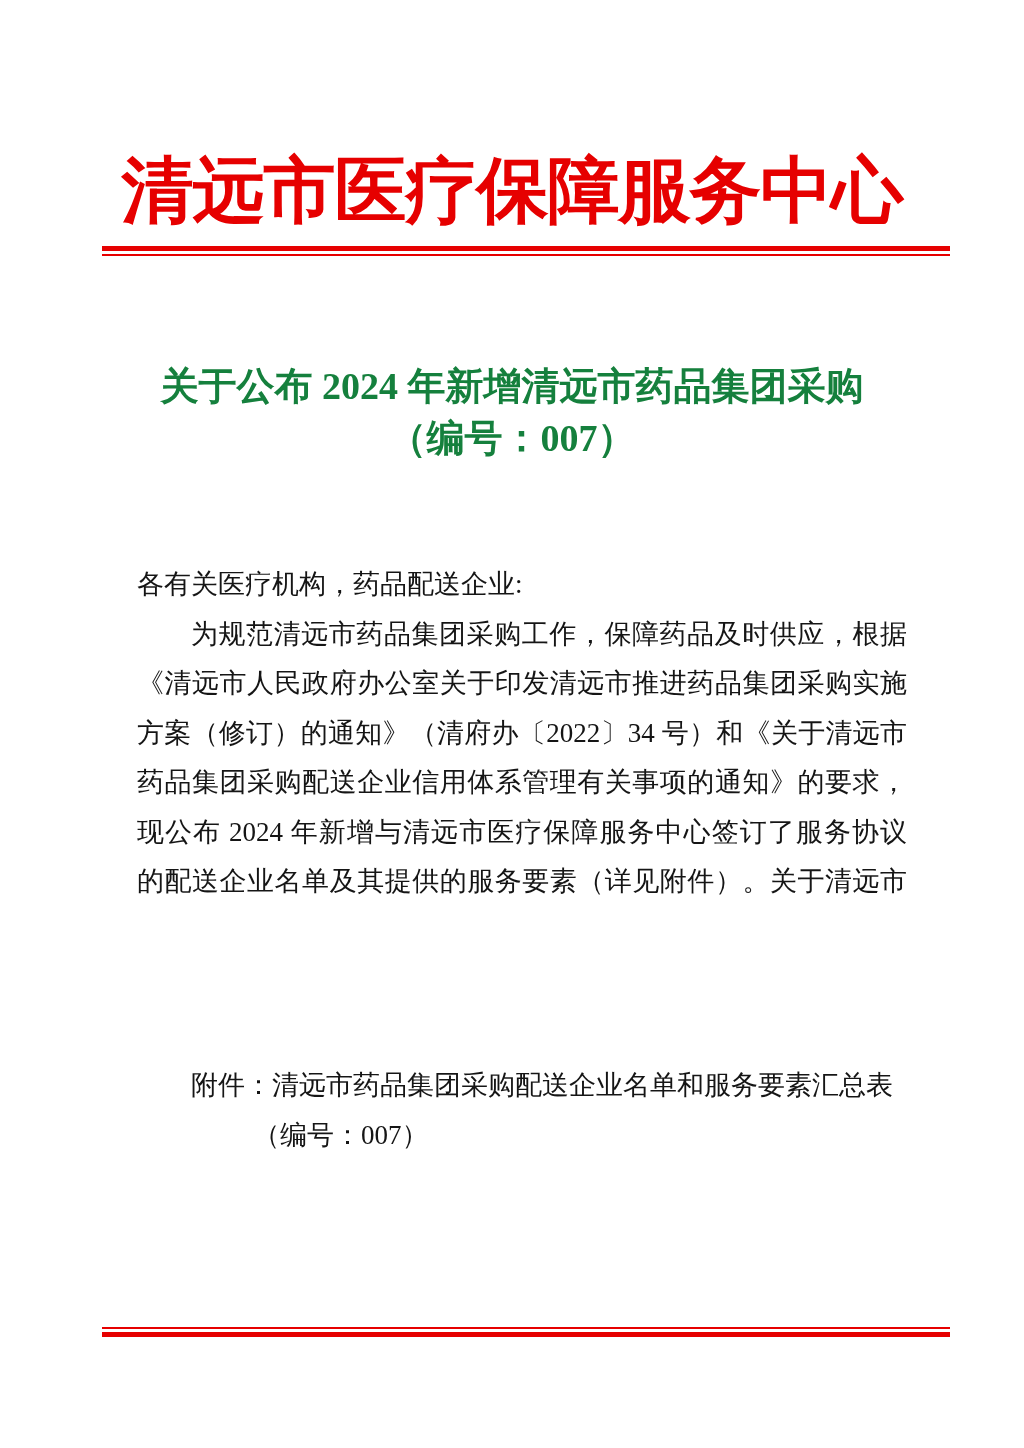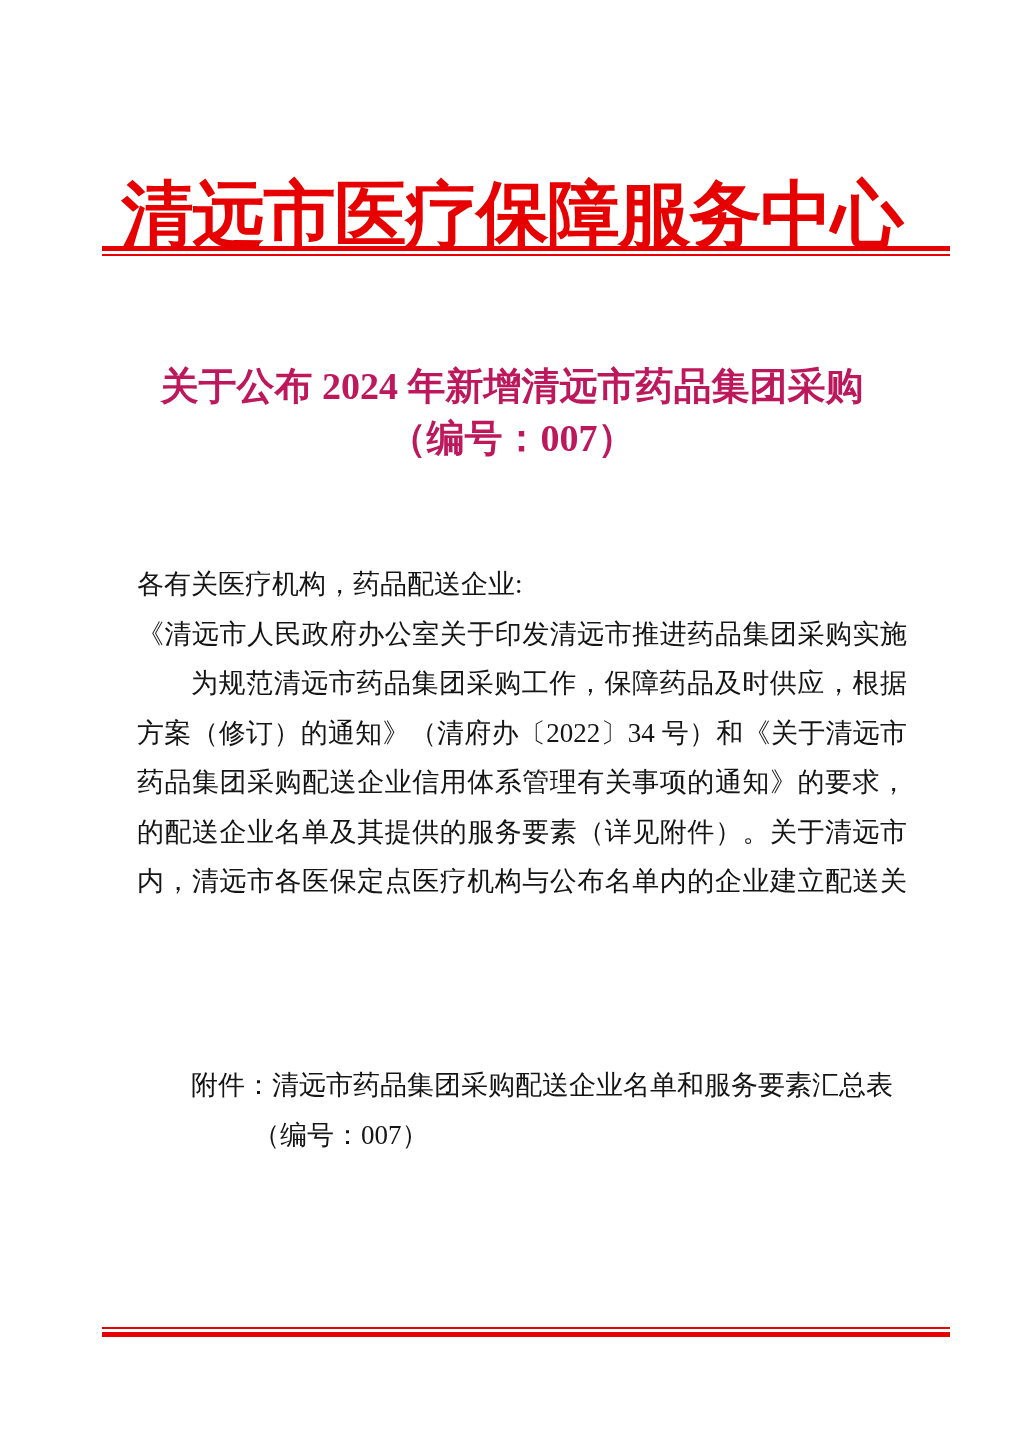--- a/index.html
+++ b/index.html
@@ -23,41 +23,40 @@
   .org-name{
     position:absolute;
     top:148px;left:0;right:0;
     text-align:center;
     font-size:72px;
     line-height:86px;
     font-weight:bold;
     letter-spacing:-1px;
     color:var(--accent);
     white-space:nowrap;
-    margin-top:24px;
   }
   .rule{
     position:absolute;
     left:102px;
     width:848px;
   }
   .rule-top{top:246px;}
   .rule-bottom{top:1327px;}
   .rule .bar-thick{height:5px;background:var(--accent);}
   .rule .bar-thin{height:2px;background:var(--accent);}
   .rule .bar-gap{height:3px;background:transparent;}
   
   .doc-title{
     position:absolute;
     top:360px;left:0;right:0;
     text-align:center;
     font-size:38px;
     line-height:52px;
     font-weight:bold;
-    color:#be185d;
+    color:#15803d;
   }
   
   .doc-body{
     position:absolute;
     top:560px;left:137px;
     width:770px;
     font-size:27px;
     line-height:49.5px;
     color:var(--ink);
   }
@@ -102,26 +101,26 @@
     <div class="bar-thin"></div>
   </div>
 
   <div class="doc-title">
     <div>关于公布 2024 年新增清远市药品集团采购</div>
     <div>（编号：007）</div>
   </div>
 
   <div class="doc-body">
     <div class="body-line">各有关医疗机构，药品配送企业:</div>
+    <div class="body-line fill indent">为规范清远市药品集团采购工作，保障药品及时供应，根据</div>
     <div class="body-line fill">《清远市人民政府办公室关于印发清远市推进药品集团采购实施</div>
-    <div class="body-line fill indent">为规范清远市药品集团采购工作，保障药品及时供应，根据</div>
     <div class="body-line fill">方案（修订）的通知》（清府办〔2022〕34 号）和《关于清远市</div>
     <div class="body-line fill">药品集团采购配送企业信用体系管理有关事项的通知》的要求，</div>
+    <div class="body-line fill">现公布 2024 年新增与清远市医疗保障服务中心签订了服务协议</div>
     <div class="body-line fill">的配送企业名单及其提供的服务要素（详见附件）。关于清远市</div>
-    <div class="body-line fill">内，清远市各医保定点医疗机构与公布名单内的企业建立配送关</div>
   </div>
 
   <div class="attachment">
     <div class="attach-line1">附件：清远市药品集团采购配送企业名单和服务要素汇总表</div>
     <div class="attach-line2">（编号：007）</div>
   </div>
 
   <div class="rule rule-bottom">
     <div class="bar-thin"></div>
     <div class="bar-gap"></div>

